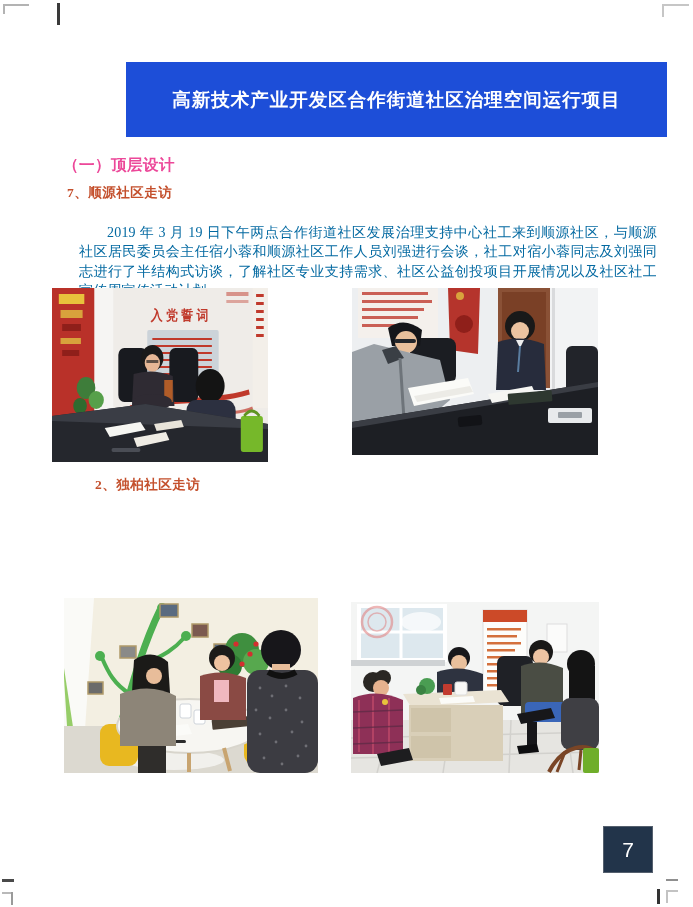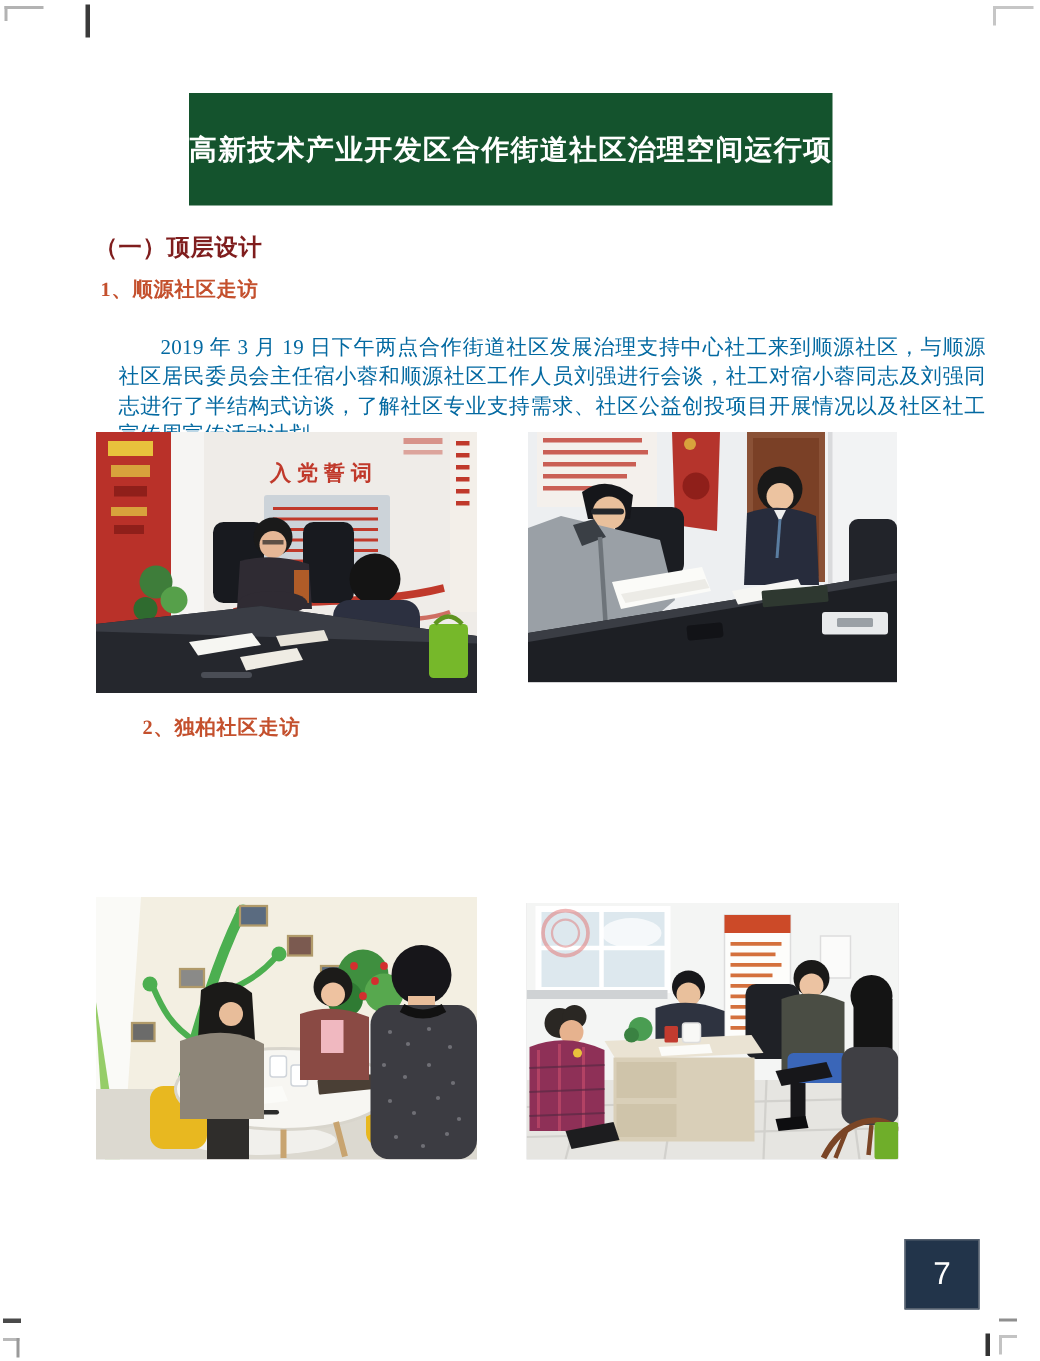--- a/index.html
+++ b/index.html
@@ -4,48 +4,48 @@
 <style>
   html,body{margin:0;padding:0;background:#ffffff;}
   .page{
     position:relative;width:693px;height:907px;background:#ffffff;
     font-family:"Liberation Serif","DejaVu Serif",serif;overflow:hidden;
   }
   
   .mark{position:absolute;}
   
   .banner{
-    position:absolute;left:126px;top:62px;width:429px;height:75px;
-    background:#14532d;display:flex;align-items:center;justify-content:flex-start;
+    position:absolute;left:126px;top:62px;width:541px;height:75px;
+    background:#1d4ed8;display:flex;align-items:center;justify-content:center;
   }
   .banner-title{
     color:#ffffff;font-size:18.5px;font-weight:bold;letter-spacing:1px;white-space:nowrap;
   }
   
   .sec-heading{
-    position:absolute;left:63px;top:155px;color:#7f1d1d;
+    position:absolute;left:63px;top:155px;color:#ec4899;
     font-size:15.5px;font-weight:bold;letter-spacing:.5px;
   }
   .sub-heading{
     position:absolute;color:#c4502d;font-size:13.5px;font-weight:bold;letter-spacing:.5px;
   }
   .sub1{left:67px;top:184px;}
   .sub2{left:67px;top:476px;margin-left:28px;}
   
   .para{
     position:absolute;left:63px;width:578px;color:#0369a1;
     font-size:14px;line-height:19.4px;text-align:justify;text-indent:2em;
     letter-spacing:.2px;margin:16px;
   }
   .para1{top:207px;}
   .para2{top:499px;}
   
   .photo{position:absolute;overflow:hidden;background:#ddd;}
   .photo svg{display:block;width:100%;height:100%;}
-  .photo1{left:64px;top:288px;width:254px;height:174px;}
+  .photo1{left:52px;top:288px;width:216px;height:174px;}
   .photo2{left:352px;top:288px;width:246px;height:167px;}
   .photo3{left:64px;top:598px;width:254px;height:175px;}
   .photo4{left:351px;top:602px;width:248px;height:171px;}
   
   .page-badge{
     position:absolute;left:603px;top:826px;width:50px;height:47px;
     background:#22344a;border:1px solid #55606e;box-sizing:border-box;
     display:flex;align-items:center;justify-content:center;
   }
   .page-badge span{
@@ -69,21 +69,21 @@
   <div class="mark" style="left:657px;top:889px;width:3px;height:15px;background:#333333;"></div>
   <div class="mark" style="left:666px;top:890px;width:12px;height:2px;background:#c3c3c3;"></div>
   <div class="mark" style="left:666px;top:890px;width:2px;height:13px;background:#c3c3c3;"></div>
 
   <div class="banner">
     <span class="banner-title">高新技术产业开发区合作街道社区治理空间运行项目</span>
   </div>
 
   <div class="sec-heading">（一）顶层设计</div>
 
-  <div class="sub-heading sub1">1、顺源社区走访</div>
+  <div class="sub-heading sub1">7、顺源社区走访</div>
   <p class="para para1">2019 年 3 月 19 日下午两点合作街道社区发展治理支持中心社工来到顺源社区，与顺源社区居民委员会主任宿小蓉和顺源社区工作人员刘强进行会谈，社工对宿小蓉同志及刘强同志进行了半结构式访谈，了解社区专业支持需求、社区公益创投项目开展情况以及社区社工宣传周宣传活动计划。</p>
 
   <div class="photo photo1" role="img" aria-label="两名社工在党建红色文化墙前的黑色会议桌旁进行访谈">
     <svg viewBox="0 0 254 174" preserveAspectRatio="none">
       <rect x="0" y="0" width="254" height="174" fill="#efeceá"></rect>
       <rect x="0" y="0" width="254" height="174" fill="#efece8"></rect>
 
       <rect x="0" y="0" width="50" height="145" fill="#b93129"></rect>
       <rect x="8" y="6" width="30" height="10" fill="#e8c23c"></rect>
       <rect x="10" y="22" width="26" height="8" fill="#d8a23c"></rect>

